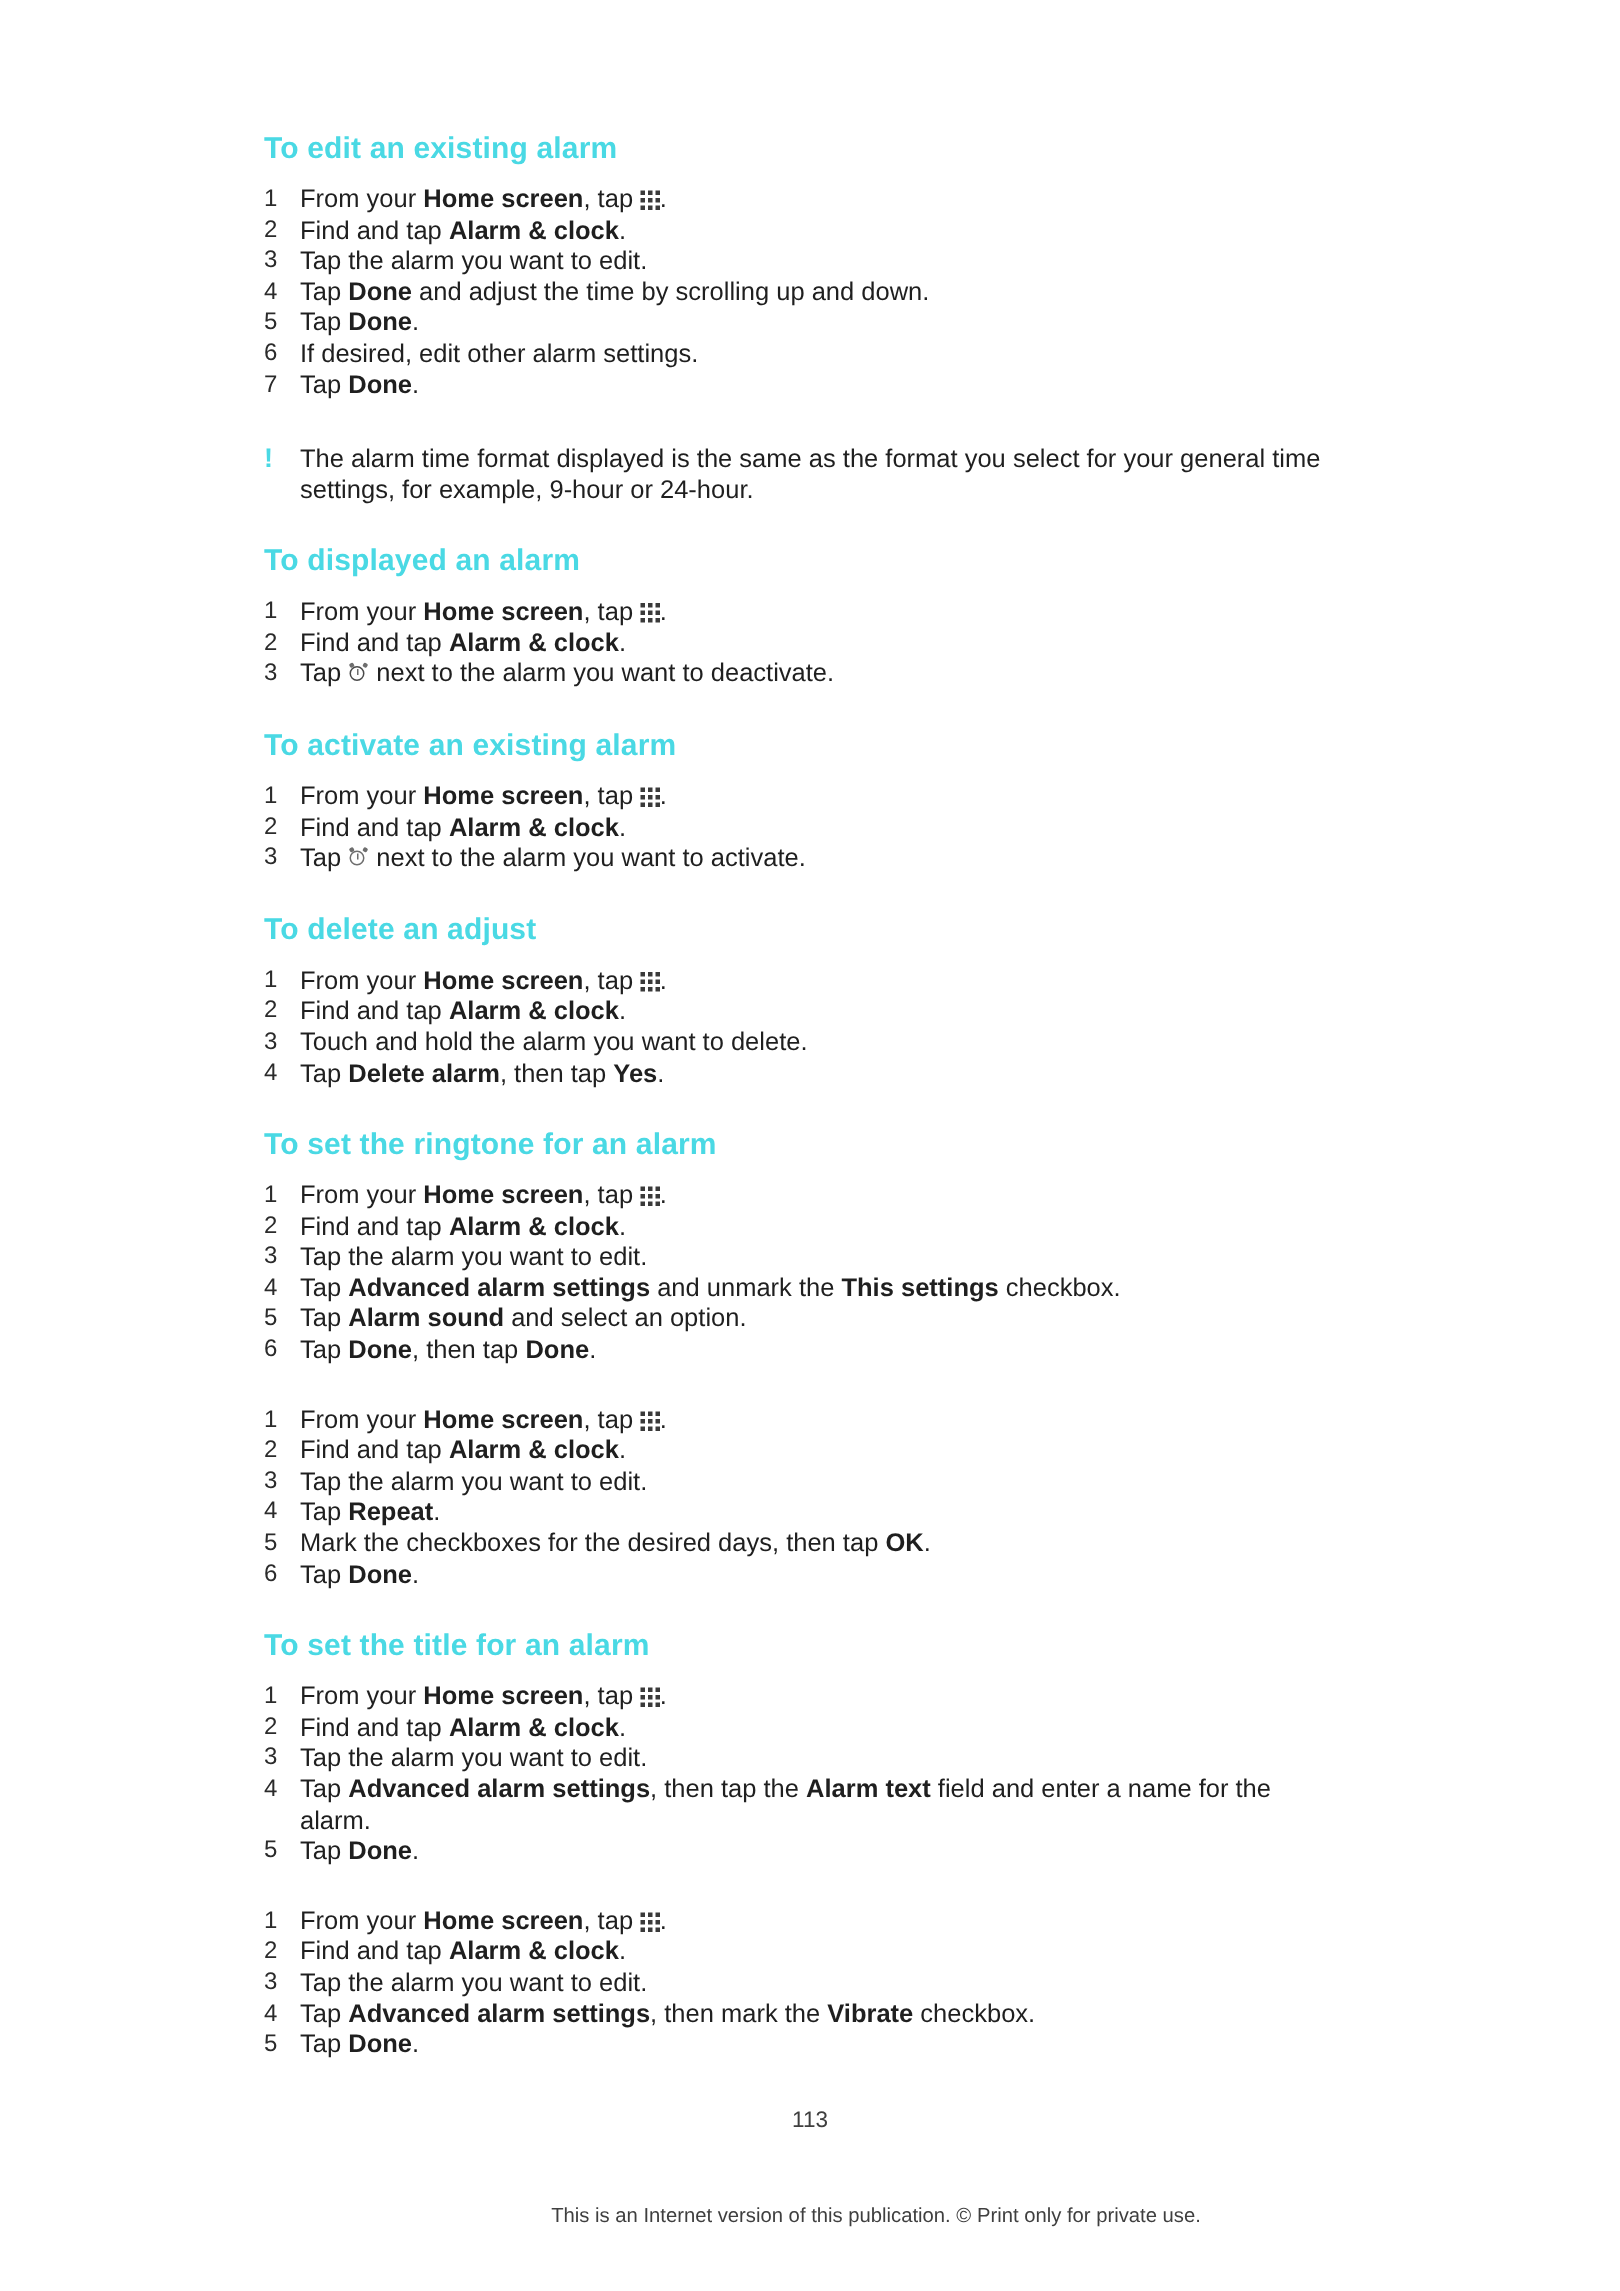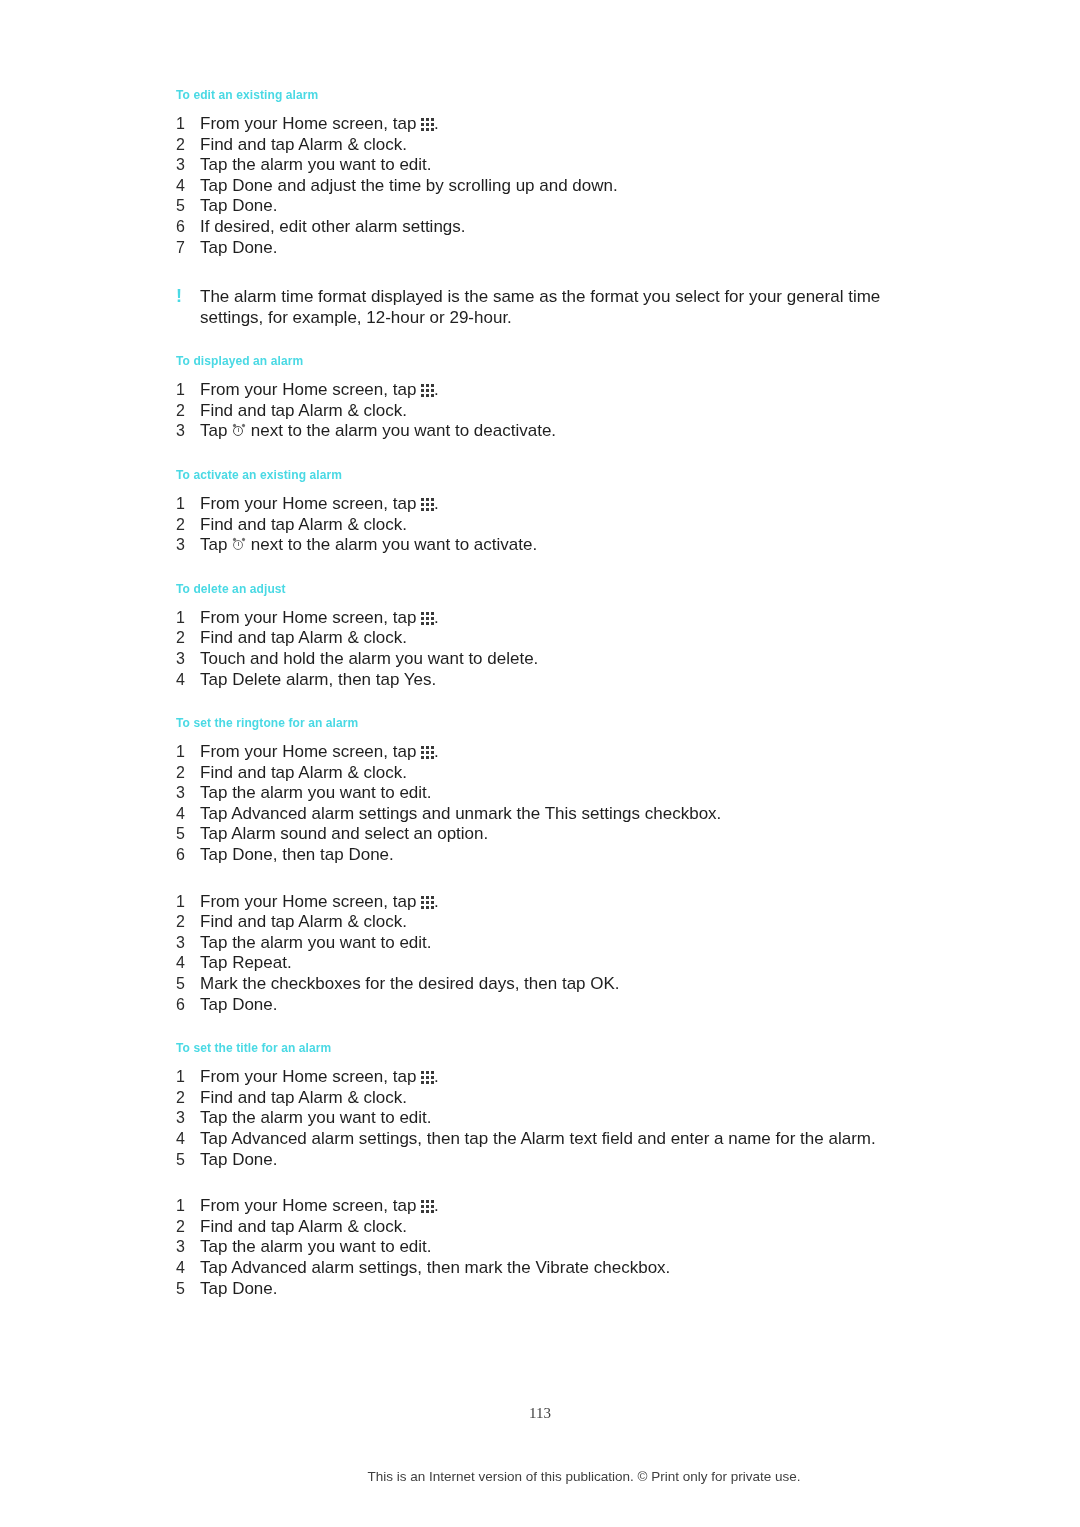--- a/index.html
+++ b/index.html
@@ -22,21 +22,21 @@
     height: 1527px;
   }
   .content {
     position: absolute;
     left: 176px;
     top: 88px;
     width: 716px;
   }
   h2.section-title {
     color: #4ad9e4;
-    font-size: 12px;
+    font-size: 20px;
     font-weight: bold;
     margin: 0;
     padding: 0;
     letter-spacing: 0.1px;
   }
   .section {
     margin-bottom: 0;
   }
   .section + .section {
     margin-top: 26px;
@@ -58,21 +58,21 @@
     min-width: 24px;
     text-align: left;
     color: #2b2b2b;
     font-size: 16px;
     line-height: 20.6px;
   }
   .step-text {
     flex: 1;
   }
   .step-text b {
-    font-weight: normal;
+    font-weight: bold;
   }
   .note {
     display: flex;
     align-items: flex-start;
     margin-top: 28px;
     font-size: 17px;
     line-height: 21px;
   }
   .note-icon {
     width: 24px;
@@ -131,21 +131,20 @@
   }
   .clock-icon.on .body { border-color: #4a4a4a; }
   .page-number {
     position: absolute;
     left: 0;
     top: 1405px;
     width: 1080px;
     text-align: center;
     font-size: 15px;
     color: #3f3f3f;
-    font-family: Liberation Serif, serif;
   }
   .footer {
     position: absolute;
     left: 0;
     top: 1469px;
     width: 1080px;
     text-align: center;
     font-size: 13.5px;
     color: #3f3f3f;
     padding-left: 44px;
@@ -183,21 +182,21 @@
             <span class="step-num">6</span>
             <span class="step-text">If desired, edit other alarm settings.</span>
           </div>
           <div class="step">
             <span class="step-num">7</span>
             <span class="step-text">Tap <b>Done</b>.</span>
           </div>
         </div>
         <div class="note">
           <span class="note-icon">!</span>
-          <span class="note-text">The alarm time format displayed is the same as the format you select for your general time settings, for example, 12-hour or 29-hour.</span>
+          <span class="note-text">The alarm time format displayed is the same as the format you select for your general time settings, for example, 9-hour or 24-hour.</span>
         </div>
       </div>
       <div class="section">
         <h2 class="section-title">To displayed an alarm</h2>
         <div class="steps">
           <div class="step">
             <span class="step-num">1</span>
             <span class="step-text">From your <b>Home screen</b>, tap <span class="app-grid-icon"><i style="left: 0px; top: 0px;"></i><i style="left: 5px; top: 0px;"></i><i style="left: 10px; top: 0px;"></i><i style="left: 0px; top: 5px;"></i><i style="left: 5px; top: 5px;"></i><i style="left: 10px; top: 5px;"></i><i style="left: 0px; top: 10px;"></i><i style="left: 5px; top: 10px;"></i><i style="left: 10px; top: 10px;"></i></span>.</span>
           </div>
           <div class="step">

